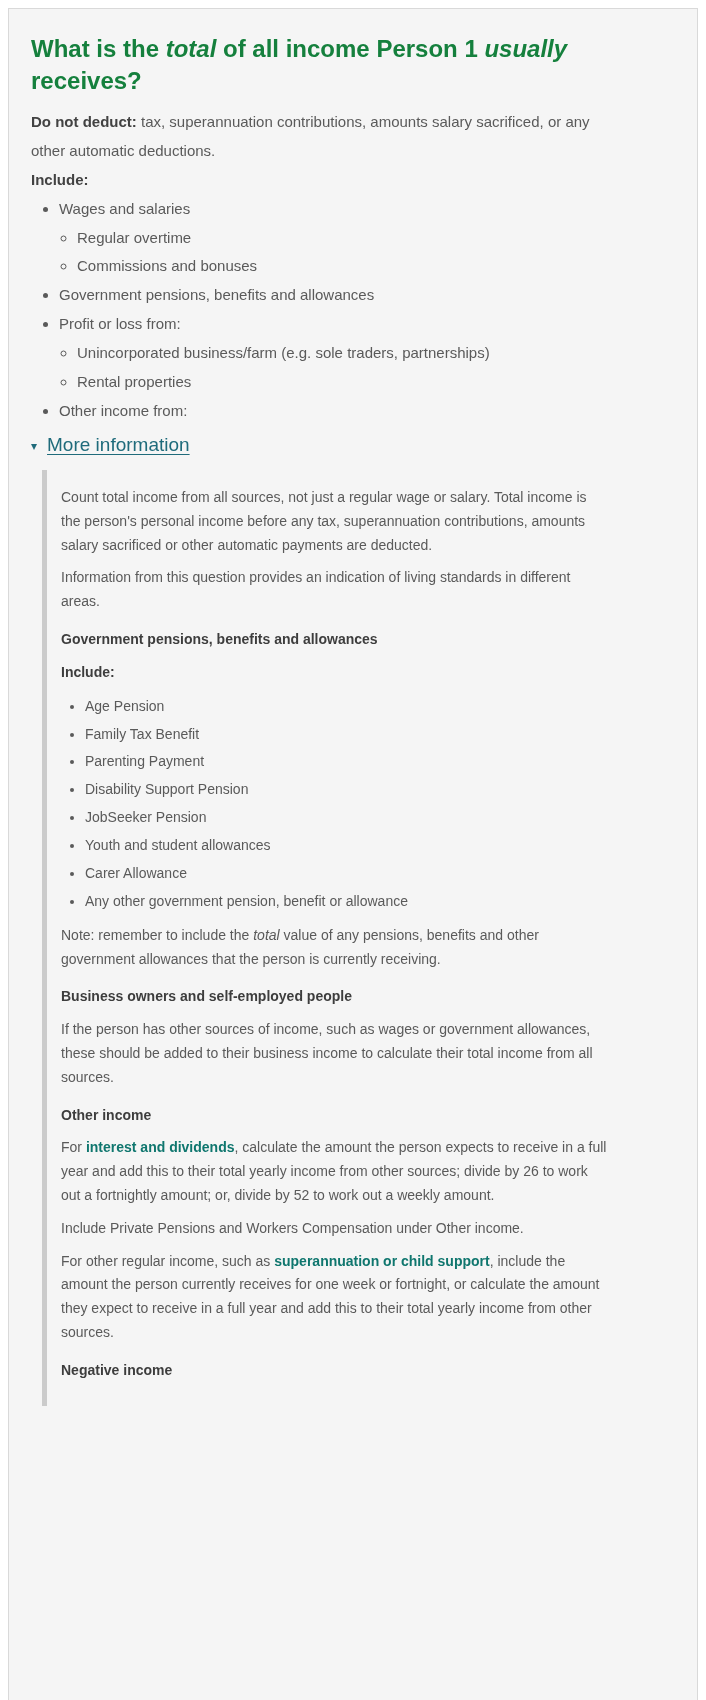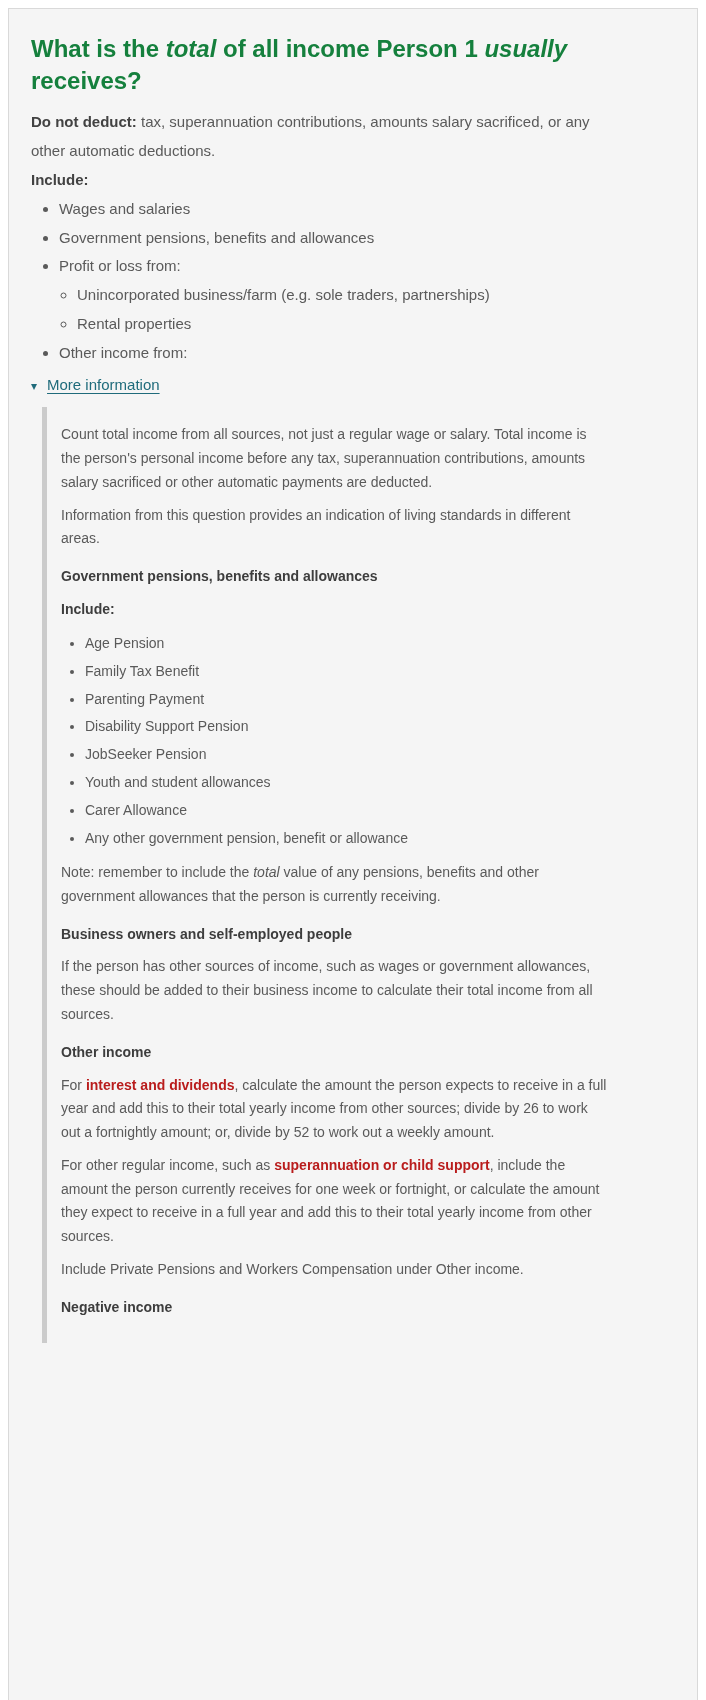--- a/index.html
+++ b/index.html
@@ -59,21 +59,21 @@
     cursor: pointer;
   }
   .tri-icon {
     color: #1f6b7b;
     font-size: 12px;
     line-height: 1;
     transform: translateY(1px);
   }
   a.moreinfo-link {
     color: #1f6b7b;
-    font-size: 15px;
+    font-size: 19px;
     text-decoration: underline;
     text-underline-offset: 3px;
   }
   .info-panel {
     box-sizing: border-box;
     margin: 14px 0 0 11px;
     border-left: 5px solid #cbcbcb;
     padding: 16px 0 14px 14px;
     max-width: 565px;
     font-size: 14px;
@@ -86,38 +86,42 @@
     color: #3d3d3d;
     margin: 14px 0 9px 0;
   }
   .info-panel .inc-label { font-weight: 700; color: #3d3d3d; margin: 0 0 9px 0; }
   .info-panel ul {
     margin: 0 0 9px 0;
     padding-left: 24px;
     list-style-type: disc;
   }
   .info-panel li { margin: 2px 0; line-height: 1.85; }
-  .info-panel strong { font-weight: 700; color: #b91c1c; }
+  .info-panel strong { font-weight: 700; color: #0f766e; }
   .info-panel em { font-style: italic; }
 </style>
 </head>
 <body>
 
 <div class="page">
   <main class="card">
 
     <h1 class="question-title"><span>What is the </span><em>total</em><span> of all income Person 1 </span><em>usually</em><span> receives?</span></h1>
 
     <div class="qtext">
       <p><strong>Do not deduct:</strong><span> tax, superannuation contributions, amounts salary sacrificed, or any other automatic deductions.</span></p>
       <p><strong class="bold-label">Include:</strong></p>
 
       <ul class="toplist">
         <li>
           <span>Wages and salaries</span>
+          <ul>
+            <li>Regular overtime</li>
+            <li>Commissions and bonuses</li>
+          </ul>
         </li>
         <li>
           <span>Government pensions, benefits and allowances</span>
         </li>
         <li>
           <span>Profit or loss from:</span>
           <ul>
             <li>Unincorporated business/farm (e.g. sole traders, partnerships)</li>
             <li>Rental properties</li>
           </ul>
@@ -149,21 +153,21 @@
         <li>Carer Allowance</li>
         <li>Any other government pension, benefit or allowance</li>
       </ul>
       <p><span>Note: remember to include the </span><em>total</em><span> value of any pensions, benefits and other government allowances that the person is currently receiving.</span></p>
 
       <h2>Business owners and self-employed people</h2>
       <p>If the person has other sources of income, such as wages or government allowances, these should be added to their business income to calculate their total income from all sources.</p>
 
       <h2>Other income</h2>
       <p><span>For </span><strong>interest and dividends</strong><span>, calculate the amount the person expects to receive in a full year and add this to their total yearly income from other sources; divide by 26 to work out a fortnightly amount; or, divide by 52 to work out a weekly amount.</span></p>
+      <p>Include Private Pensions and Workers Compensation under Other income.</p>
       <p><span>For other regular income, such as </span><strong>superannuation or child support</strong><span>, include the amount the person currently receives for one week or fortnight, or calculate the amount they expect to receive in a full year and add this to their total yearly income from other sources.</span></p>
-      <p>Include Private Pensions and Workers Compensation under Other income.</p>
 
       <h2>Negative income</h2>
 
     </section>
 
   </main>
 </div>
 
 </body></html>

